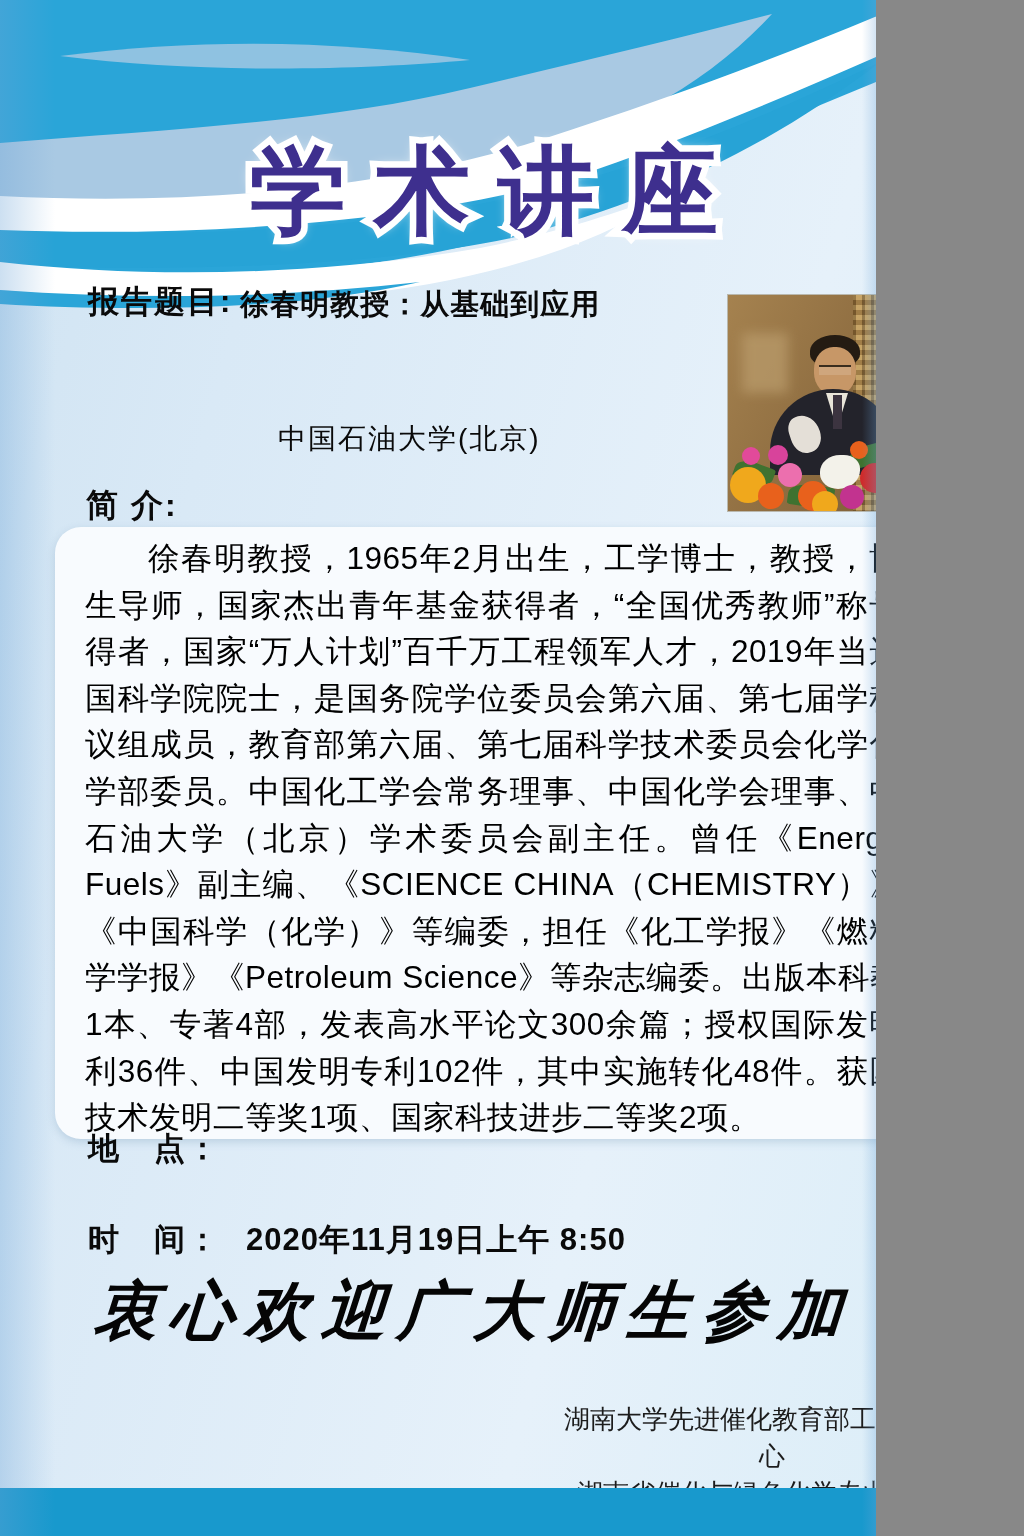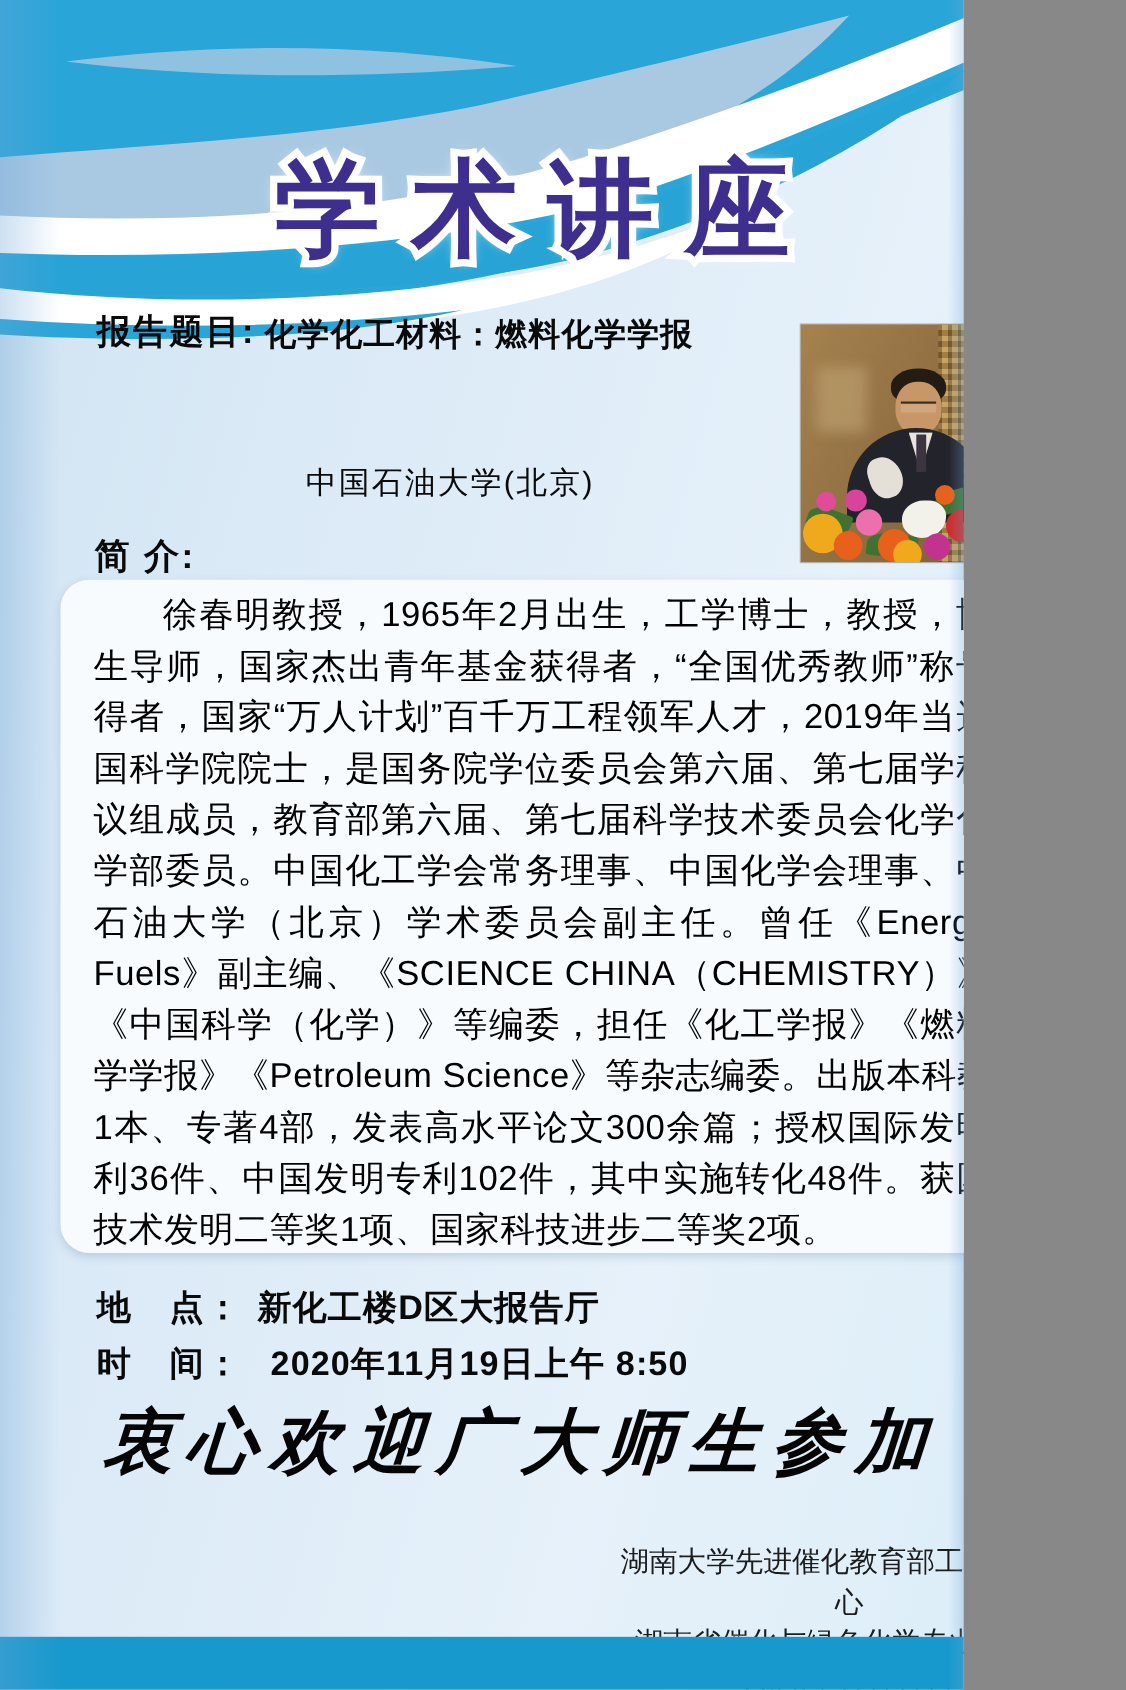--- a/index.html
+++ b/index.html
@@ -59,21 +59,21 @@
   .photo .corsage{position:absolute;left:62px;top:120px;width:30px;height:38px;background:#efeae0;
     border-radius:40% 60% 50% 50%;transform:rotate(-18deg);opacity:.95;}
   .photo .fl{position:absolute;border-radius:50%;}
   .leaf{position:absolute;background:#3f7230;border-radius:50% 10% 50% 10%;}
 
   .bio-card{position:absolute;left:55px;top:527px;width:907px;height:612px;z-index:2;
     background:#f8fbfe;border-radius:26px;box-shadow:0 3px 8px rgba(110,145,180,.30);}
   .bio-text{margin:0;padding:8px 28px 0 30px;font-size:31.5px;line-height:46.6px;
     text-align:justify;text-indent:63px;color:#000;letter-spacing:.5px;}
 
-  .venue-row{left:88px;top:1168px;text-align:center;}
+  .venue-row{left:88px;top:1128px;text-align:center;}
   .time-row{left:88px;top:1219px;gap:12px;}
   .venue-row .lbl,.time-row .lbl{font-size:31px;letter-spacing:2px;}
   .venue-row .val,.time-row .val{font-size:31px;font-weight:900;margin-left:14px;letter-spacing:1px;}
 
   .welcome{position:absolute;left:0;top:1268px;width:1024px;text-align:center;z-index:3;
     font-family:"DejaVu Serif","Liberation Serif",serif;font-style:italic;font-weight:bold;
     font-size:64px;letter-spacing:12px;color:#050505;transform:skewX(-4deg);white-space:nowrap;}
 
   .footer{position:absolute;left:552px;top:1401px;width:440px;text-align:center;z-index:3;
     font-size:26px;line-height:37px;color:#1c1c1c;}
@@ -101,21 +101,21 @@
 
     <path fill="#ffffff" d="M0,262 C160,280 330,274 480,248 C560,232 622,212 682,188 C602,246 482,282 342,296 C222,306 90,298 0,290 Z"></path>
 
     <path fill="#2aa5d8" d="M0,290 C140,300 280,298 420,282 C300,310 130,312 0,304 Z"></path>
   </svg>
 
   <div class="title">学术讲座</div>
 
   <div class="row topic-row">
     <span class="lbl">报告题目:</span>
-    <span class="val">化学化工材料：燃料化学学报</span>
+    <span class="val">徐春明教授：从基础到应用</span>
   </div>
 
   <div class="affil">中国石油大学(北京)</div>
 
   <div class="photo">
     <div class="wallpatch"></div>
     <div class="blind"></div>
     <div class="hair"></div>
     <div class="face"></div>
     <div class="glasses"></div>
@@ -143,21 +143,20 @@
   </div>
 
   <div class="bio-label">简  介:</div>
 
   <div class="bio-card">
     <p class="bio-text">徐春明教授，1965年2月出生，工学博士，教授，博士生导师，国家杰出青年基金获得者，“全国优秀教师”称号获得者，国家“万人计划”百千万工程领军人才，2019年当选中国科学院院士，是国务院学位委员会第六届、第七届学科评议组成员，教育部第六届、第七届科学技术委员会化学化工学部委员。中国化工学会常务理事、中国化学会理事、中国石油大学（北京）学术委员会副主任。曾任《Energy &amp; Fuels》副主编、《SCIENCE CHINA（CHEMISTRY）》和《中国科学（化学）》等编委，担任《化工学报》《燃料化学学报》《Petroleum Science》等杂志编委。出版本科教材1本、专著4部，发表高水平论文300余篇；授权国际发明专利36件、中国发明专利102件，其中实施转化48件。获国家技术发明二等奖1项、国家科技进步二等奖2项。</p>
   </div>
 
   <div class="row venue-row">
     <span class="lbl">地　点：</span>
-    <span class="val">新化工楼D区大报告厅</span>
   </div>
 
   <div class="row time-row">
     <span class="lbl">时　间：</span>
     <span class="val">2020年11月19日上午 8:50</span>
   </div>
 
   <div class="welcome">衷心欢迎广大师生参加！</div>
 
   <div class="footer">

